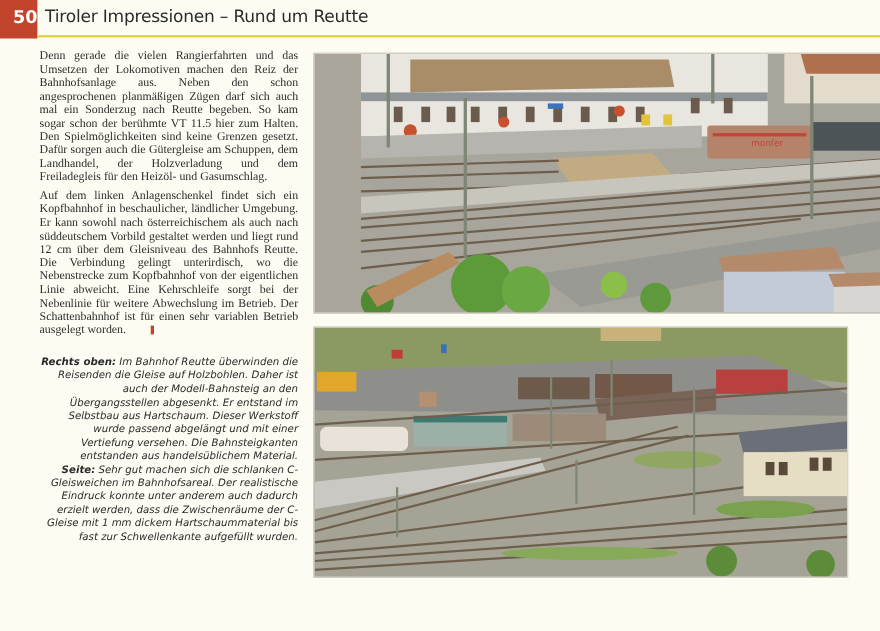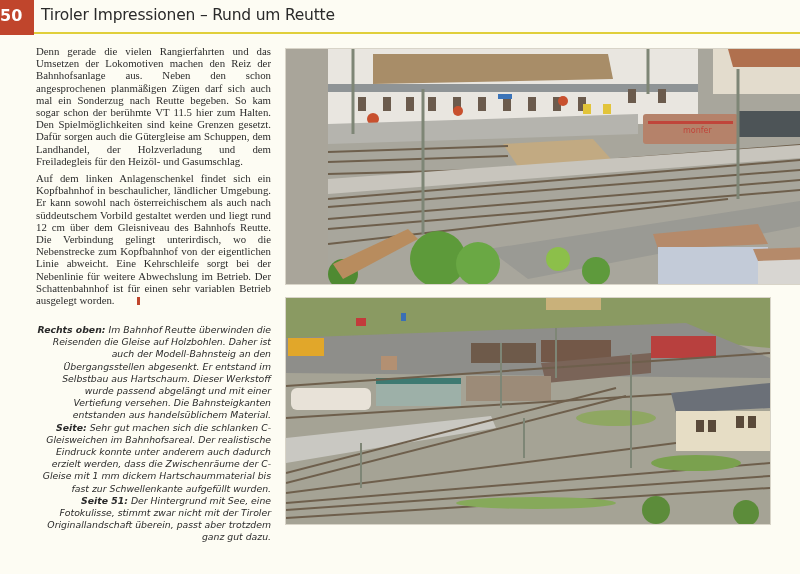--- a/index.html
+++ b/index.html
@@ -1,17 +1,17 @@
 <!DOCTYPE html>
 <html><head>
 <meta charset="utf-8">
 <style>
   html, body { margin:0; padding:0; }
   body { width:800px; height:574px; background:#fdfcf3; position:relative; overflow:hidden; font-family:"DejaVu Serif", serif; }
-  .page-num { position:absolute; left:0; top:0; width:34px; height:35px; background:#c0452c; color:#fff; font-family:"DejaVu Sans", sans-serif; font-weight:bold; font-size:16px; line-height:32px; text-align:left; }
+  .page-num { position:absolute; left:0; top:0; width:34px; height:35px; background:#c0452c; color:#fff; font-family:"DejaVu Sans", sans-serif; font-weight:bold; font-size:16px; line-height:32px; text-align:right; }
   .header-title { position:absolute; left:41px; top:6px; font-family:"DejaVu Sans", sans-serif; font-weight:normal; font-size:15.5px; color:#2a2a2a; letter-spacing:-0.2px; white-space:nowrap; }
   .header-rule { position:absolute; left:34px; top:32px; width:766px; height:2px; background:#e0cf3a; }
   .body-text { position:absolute; left:36px; width:235px; font-family:"Liberation Serif", serif; font-size:10.8px; line-height:12.2px; color:#2c2c2c; text-align:justify; hyphens:manual; }
   .body-text p { margin:0; }
   #para1 { top:45px; }
   #para2 { top:172px; }
   .end-mark { display:inline-block; width:3px; height:8px; background:#c0452c; margin-left:22px; vertical-align:-1px; }
   .captions { position:absolute; left:36px; top:324px; width:235px; font-family:"DejaVu Sans", sans-serif; font-style:italic; font-size:9.3px; line-height:12.2px; color:#2a2a2a; text-align:right; }
   .captions p { margin:0; }
   .captions b { font-weight:bold; }
@@ -29,21 +29,20 @@
 <div class="body-text" id="para1">
   <p>Denn gerade die vielen Rangierfahrten und das Umsetzen der Lokomotiven machen den Reiz der Bahnhofsanlage aus. Neben den schon angesprochenen planmäßigen Zügen darf sich auch mal ein Sonderzug nach Reutte begeben. So kam sogar schon der berühmte VT 11.5 hier zum Halten. Den Spielmöglichkeiten sind keine Grenzen gesetzt. Dafür sorgen auch die Gütergleise am Schuppen, dem Landhandel, der Holzverladung und dem Freiladegleis für den Heizöl- und Gasumschlag.</p>
 </div>
 <div class="body-text" id="para2">
   <p><span>Auf dem linken Anlagenschenkel findet sich ein Kopfbahnhof in beschaulicher, ländlicher Umgebung. Er kann sowohl nach österreichischem als auch nach süddeutschem Vorbild gestaltet werden und liegt rund 12 cm über dem Gleisniveau des Bahnhofs Reutte. Die Verbindung gelingt unterirdisch, wo die Nebenstrecke zum Kopfbahnhof von der eigentlichen Linie abweicht. Eine Kehrschleife sorgt bei der Nebenlinie für weitere Abwechslung im Betrieb. Der Schattenbahnhof ist für einen sehr variablen Betrieb ausgelegt worden.</span><span class="end-mark"></span></p>
 </div>
 
 <div class="captions">
   <p><b>Rechts oben:</b><span> Im Bahnhof Reutte überwinden die Reisenden die Gleise auf Holzbohlen. Daher ist auch der Modell-Bahnsteig an den Übergangsstellen abgesenkt. Er entstand im Selbstbau aus Hartschaum. Dieser Werkstoff wurde passend abgelängt und mit einer Vertiefung versehen. Die Bahnsteigkanten entstanden aus handelsüblichem Material.</span></p>
   <p><b>Seite:</b><span> Sehr gut machen sich die schlanken C-Gleisweichen im Bahnhofsareal. Der realistische Eindruck konnte unter anderem auch dadurch erzielt werden, dass die Zwischenräume der C-Gleise mit 1 mm dickem Hartschaummaterial bis fast zur Schwellenkante aufgefüllt wurden.</span></p>
-  <p><b>Seite 51:</b><span> Der Hintergrund mit See, eine Fotokulisse, stimmt zwar nicht mit der Tiroler Originallandschaft überein, passt aber trotzdem ganz gut dazu.</span></p>
 </div>
 
 <div class="photo" id="photo-top">
   <svg width="485" height="235" viewBox="0 0 485 235">
     <rect x="0" y="0" width="485" height="235" fill="#a8a69c"></rect>
 
     <rect x="0" y="0" width="370" height="75" fill="#e9e6e0"></rect>
     <polygon points="45,5 280,5 285,30 45,35" fill="#a88d68"></polygon>
     <rect x="0" y="35" width="370" height="8" fill="#8f9496"></rect>
     <g fill="#6b5b4d">

